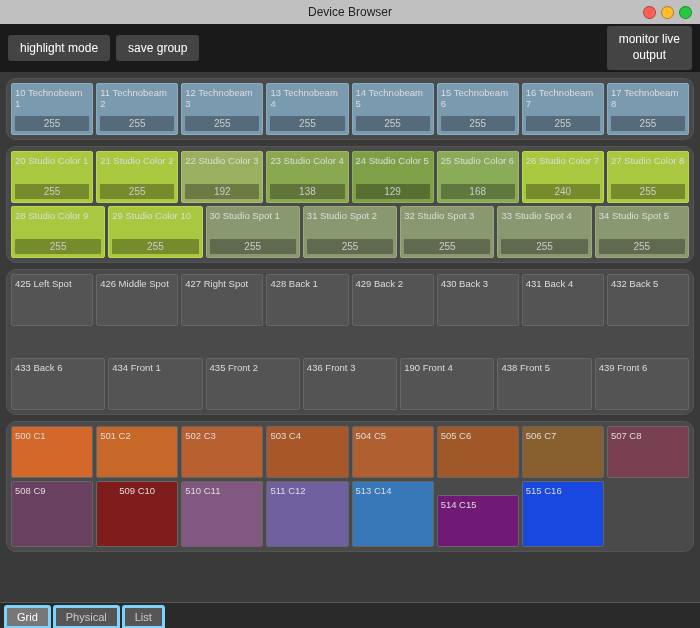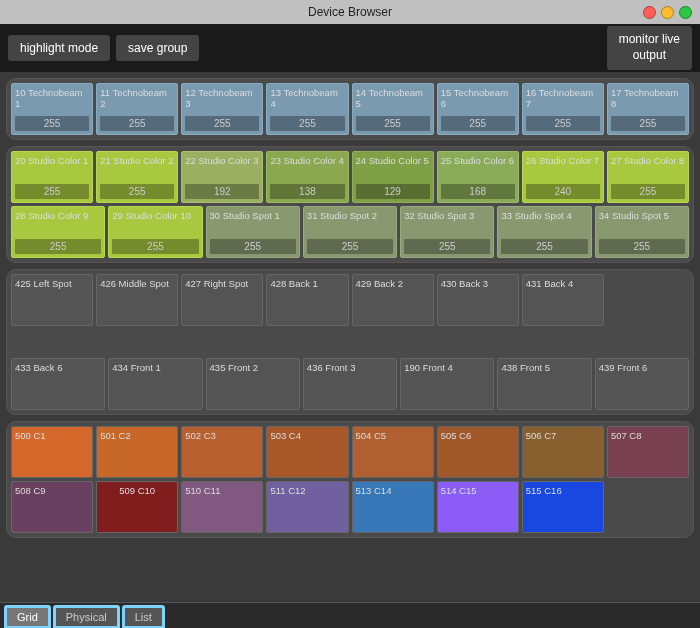--- a/index.html
+++ b/index.html
@@ -296,20 +296,23 @@
       </div>
       <div class="device-cell plain-cell">
         <span class="device-name">429 Back 2</span>
       </div>
       <div class="device-cell plain-cell">
         <span class="device-name">430 Back 3</span>
       </div>
       <div class="device-cell plain-cell">
         <span class="device-name">431 Back 4</span>
       </div>
+      <div class="device-cell plain-cell">
+        <span class="device-name">432 Back 5</span>
+      </div>
     </div>
 
     <div class="device-grid" style="grid-template-columns: repeat(7, 1fr); margin-top: 32px;">
       <div class="device-cell plain-cell">
         <span class="device-name">433 Back 6</span>
       </div>
       <div class="device-cell plain-cell">
         <span class="device-name">434 Front 1</span>
       </div>
       <div class="device-cell plain-cell">
@@ -368,21 +371,21 @@
       </div>
       <div class="device-cell" style="background:#805880;">
         <span class="device-name">510 C11</span>
       </div>
       <div class="device-cell" style="background:#7060a0;">
         <span class="device-name">511 C12</span>
       </div>
       <div class="device-cell" style="background:#3878b8;">
         <span class="device-name">513 C14</span>
       </div>
-      <div class="device-cell" style="background:#8b5cf6;">
+      <div class="device-cell" style="background:#701a75;margin-top:14px;">
         <span class="device-name">514 C15</span>
       </div>
       <div class="device-cell" style="background:#1848e0;">
         <span class="device-name">515 C16</span>
       </div>
     </div>
   </div>
 
 </div>
 

